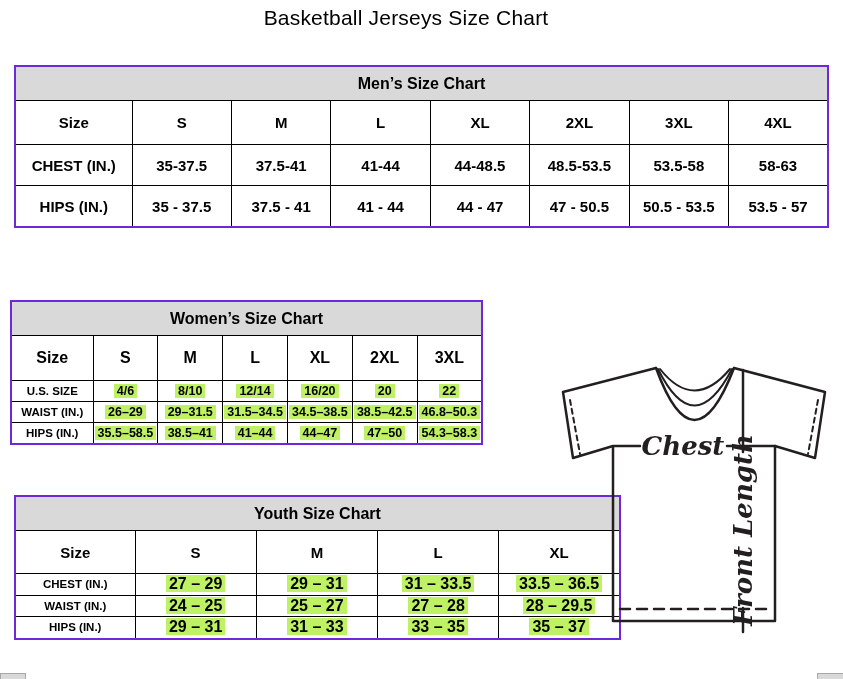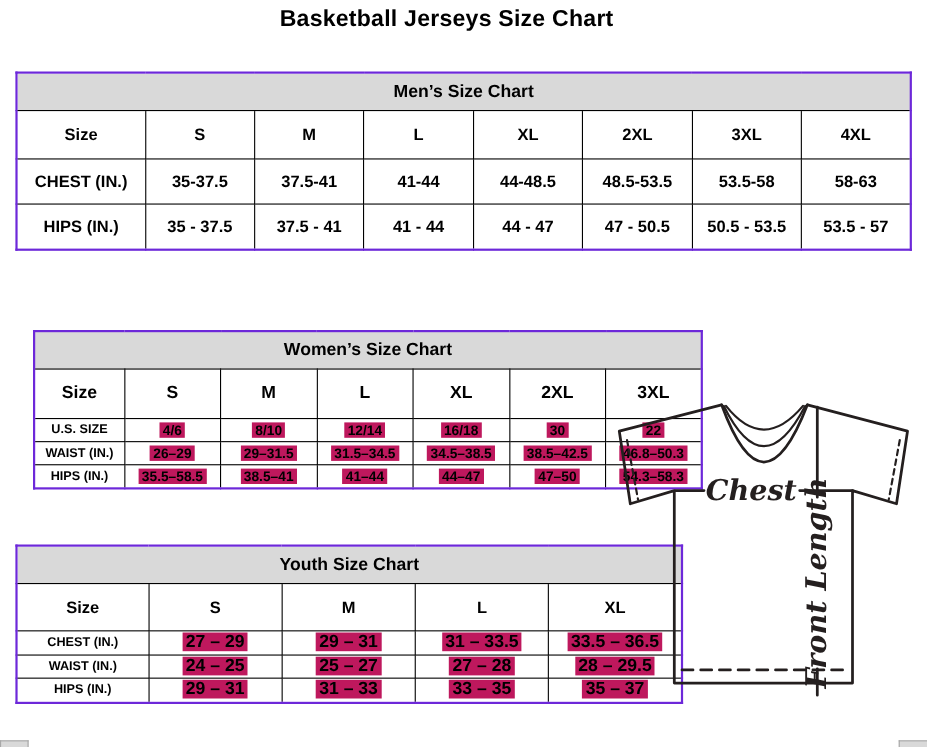--- a/index.html
+++ b/index.html
@@ -2,47 +2,47 @@
 <html><head>
 <meta charset="utf-8">
 <style>
   html,body{margin:0;padding:0}
   body{
     width:843px;height:679px;position:relative;overflow:hidden;
     background:#ffffff;font-family:"Liberation Sans",sans-serif;color:#000;
   }
   .page-title{
     position:absolute;top:6px;left:0;width:812px;text-align:center;
-    font-size:21px;font-weight:bold;letter-spacing:.2px;
+    font-size:21px;font-weight:normal;letter-spacing:.2px;
   }
   table.sc{position:absolute;border-collapse:collapse;table-layout:fixed;border:2px solid #6d28d9}
   table.sc th,table.sc td{
     border:1px solid #000;text-align:center;vertical-align:middle;
     font-weight:bold;padding:0;overflow:hidden;white-space:nowrap;
   }
   .t-men th,.t-men td{border-width:1.5px}
   th.band{background:#d9d9d9;font-size:16px;height:33px;border-bottom-width:2px}
   
   #men-table{left:14px;top:65px;width:815px}
   .t-men col.c-label{width:117px}
   .t-men tr.cols th{height:43px;font-size:15px}
   .t-men tbody th,.t-men tbody td{height:40px;font-size:15px}
   
-  #women-table{left:30px;top:300px;width:609px}
+  #women-table{left:10px;top:300px;width:473px}
   .t-women col.c-label{width:82px}
   .t-women tr.cols th{height:44px;font-size:16px}
   .t-women tbody th{height:20px;font-size:11.5px}
   .t-women tbody td{height:20px;font-size:12.5px}
   
   #youth-table{left:14px;top:495px;width:607px}
   .t-youth col.c-label{width:120px}
   .t-youth tr.cols th{height:42px;font-size:15px}
   .t-youth tbody th{height:20.5px;font-size:11.5px}
   .t-youth tbody td{height:20.5px;font-size:16px}
-  .hl{background:#be185d;padding:0 3px}
+  .hl{background:#bef264;padding:0 3px}
   
   #jersey{position:absolute;left:556px;top:360px;width:287px;height:319px}
   #jersey .lbl{
     font-family:"DejaVu Serif",serif;font-style:italic;font-weight:bold;
     font-size:26px;fill:#241f1f;
   }
   
   .frag{position:absolute;top:673px;height:6px;background:#d9d9d9;
         border:1px solid #a8a8a8;border-bottom:none}
   #frag-left{left:0;width:24px}
@@ -125,22 +125,22 @@
         <th class="colhead">2XL</th>
         <th class="colhead">3XL</th>
       </tr>
     </thead>
     <tbody>
       <tr>
         <th class="rowlabel">U.S. SIZE</th>
         <td><span class="hl">4/6</span></td>
         <td><span class="hl">8/10</span></td>
         <td><span class="hl">12/14</span></td>
-        <td><span class="hl">16/18</span></td>
-        <td><span class="hl">30</span></td>
+        <td><span class="hl">16/20</span></td>
+        <td><span class="hl">20</span></td>
         <td><span class="hl">22</span></td>
       </tr>
       <tr>
         <th class="rowlabel">WAIST (IN.)</th>
         <td><span class="hl">26–29</span></td>
         <td><span class="hl">29–31.5</span></td>
         <td><span class="hl">31.5–34.5</span></td>
         <td><span class="hl">34.5–38.5</span></td>
         <td><span class="hl">38.5–42.5</span></td>
         <td><span class="hl">46.8–50.3</span></td>

